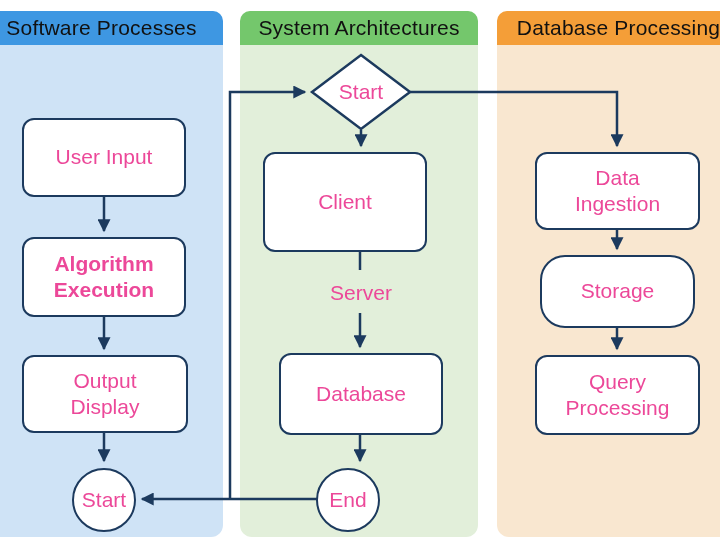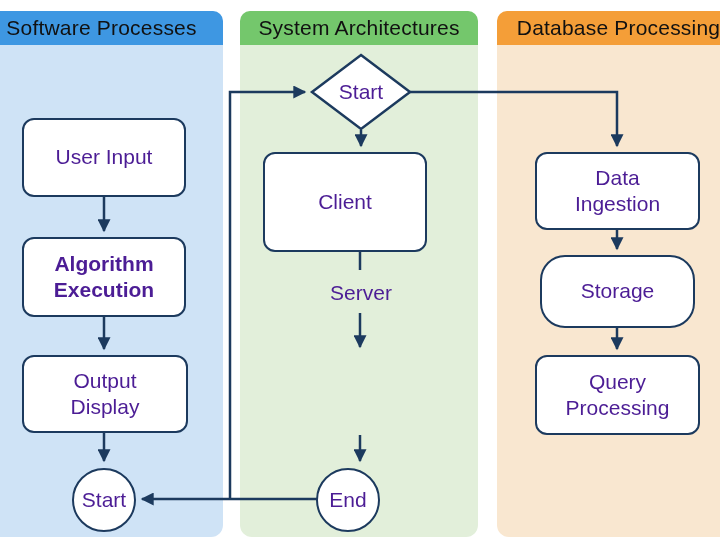--- a/index.html
+++ b/index.html
@@ -42,21 +42,21 @@
   }
   .node {
     position: absolute;
     z-index: 3;
     display: flex;
     align-items: center;
     justify-content: center;
     text-align: center;
     font-size: 21px;
     line-height: 1.24;
-    color: #4c1d95;
+    color: #ec4899;
   }
   .process {
     background: #ffffff;
     border: 2.5px solid #1c3a5e;
     border-radius: 12px;
     box-sizing: border-box;
     padding: 2px 14px;
   }
   .circle {
     background: #ffffff;
@@ -112,19 +112,20 @@
   </svg>
 
   <div class="node process" style="left:22px; top:118px; width:164px; height:79px;">User Input</div>
   <div class="node process" style="left:22px; top:237px; width:164px; height:80px;font-weight:bold;">Algorithm Execution</div>
   <div class="node process" style="left:22px; top:355px; width:166px; height:78px;">Output Display</div>
   <div class="node circle" style="left:72px; top:468px; width:64px; height:64px;">Start</div>
 
   <div class="node diamond-label" style="left:311px; top:78px; width:100px; height:28px;">Start</div>
   <div class="node process" style="left:263px; top:152px; width:164px; height:100px;">Client</div>
   <div class="node plain-label" style="left:311px; top:279px; width:100px; height:28px;">Server</div>
+  <div class="node process" style="left:279px; top:353px; width:164px; height:82px;">Database</div>
   <div class="node circle" style="left:316px; top:468px; width:64px; height:64px;">End</div>
 
   <div class="node process" style="left:535px; top:152px; width:165px; height:78px;">Data Ingestion</div>
   <div class="node process" style="left:540px; top:255px; width:155px; height:73px;border-radius:25px;">Storage</div>
   <div class="node process" style="left:535px; top:355px; width:165px; height:80px;">Query Processing</div>
 
 </div>
 
 </body></html>

